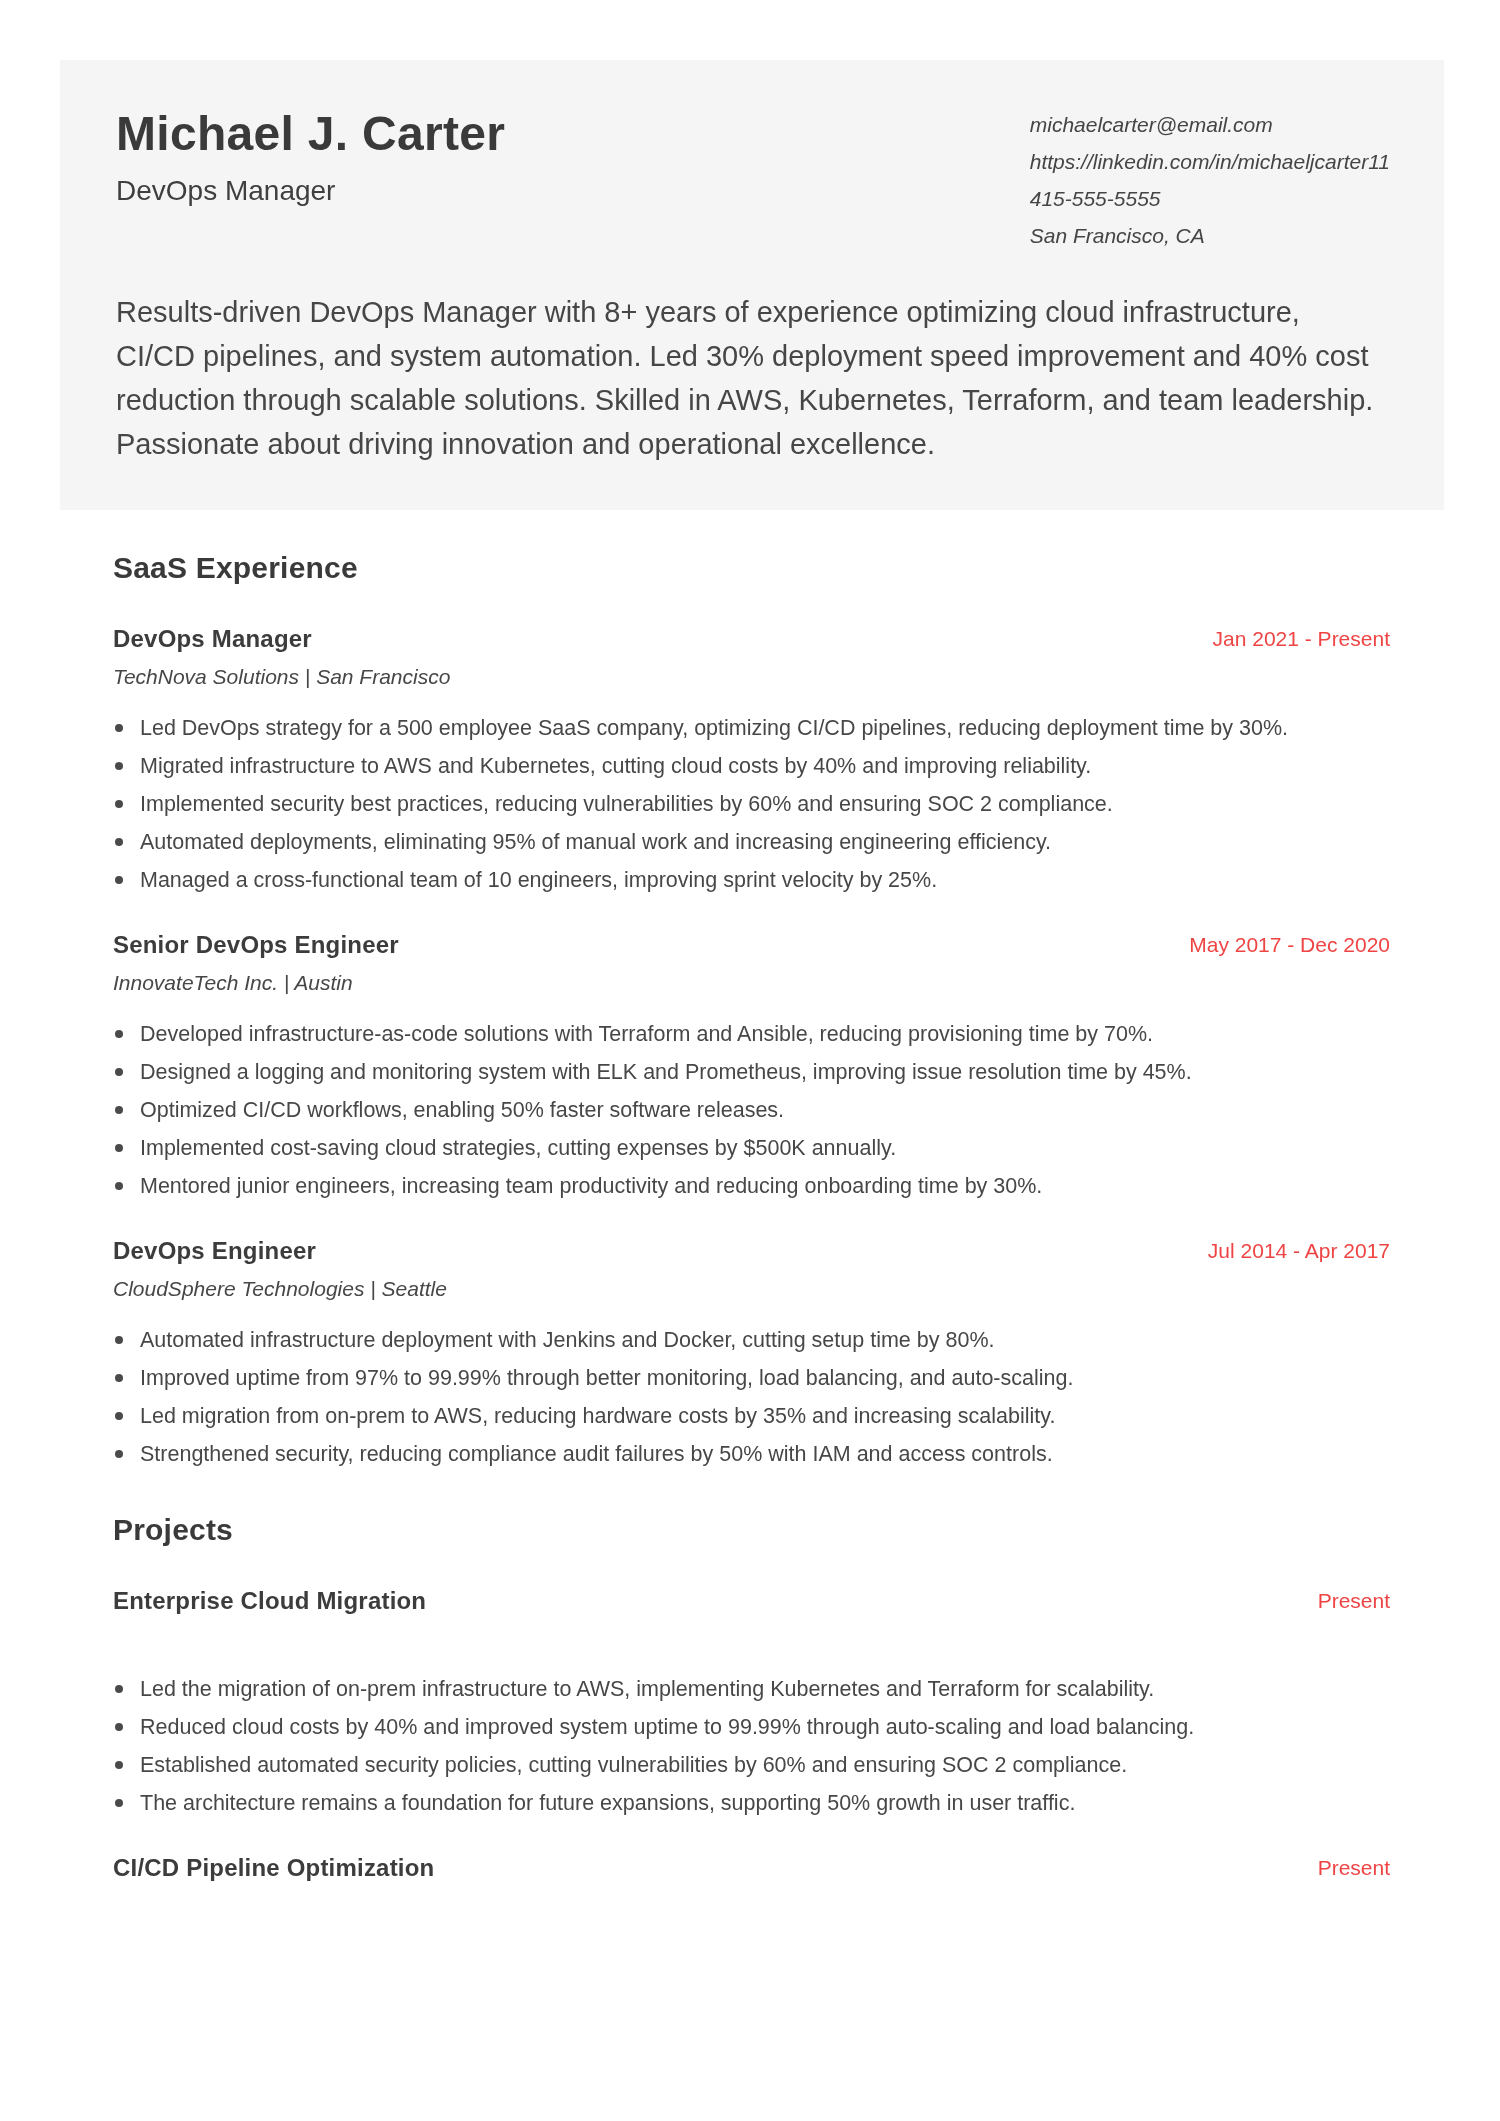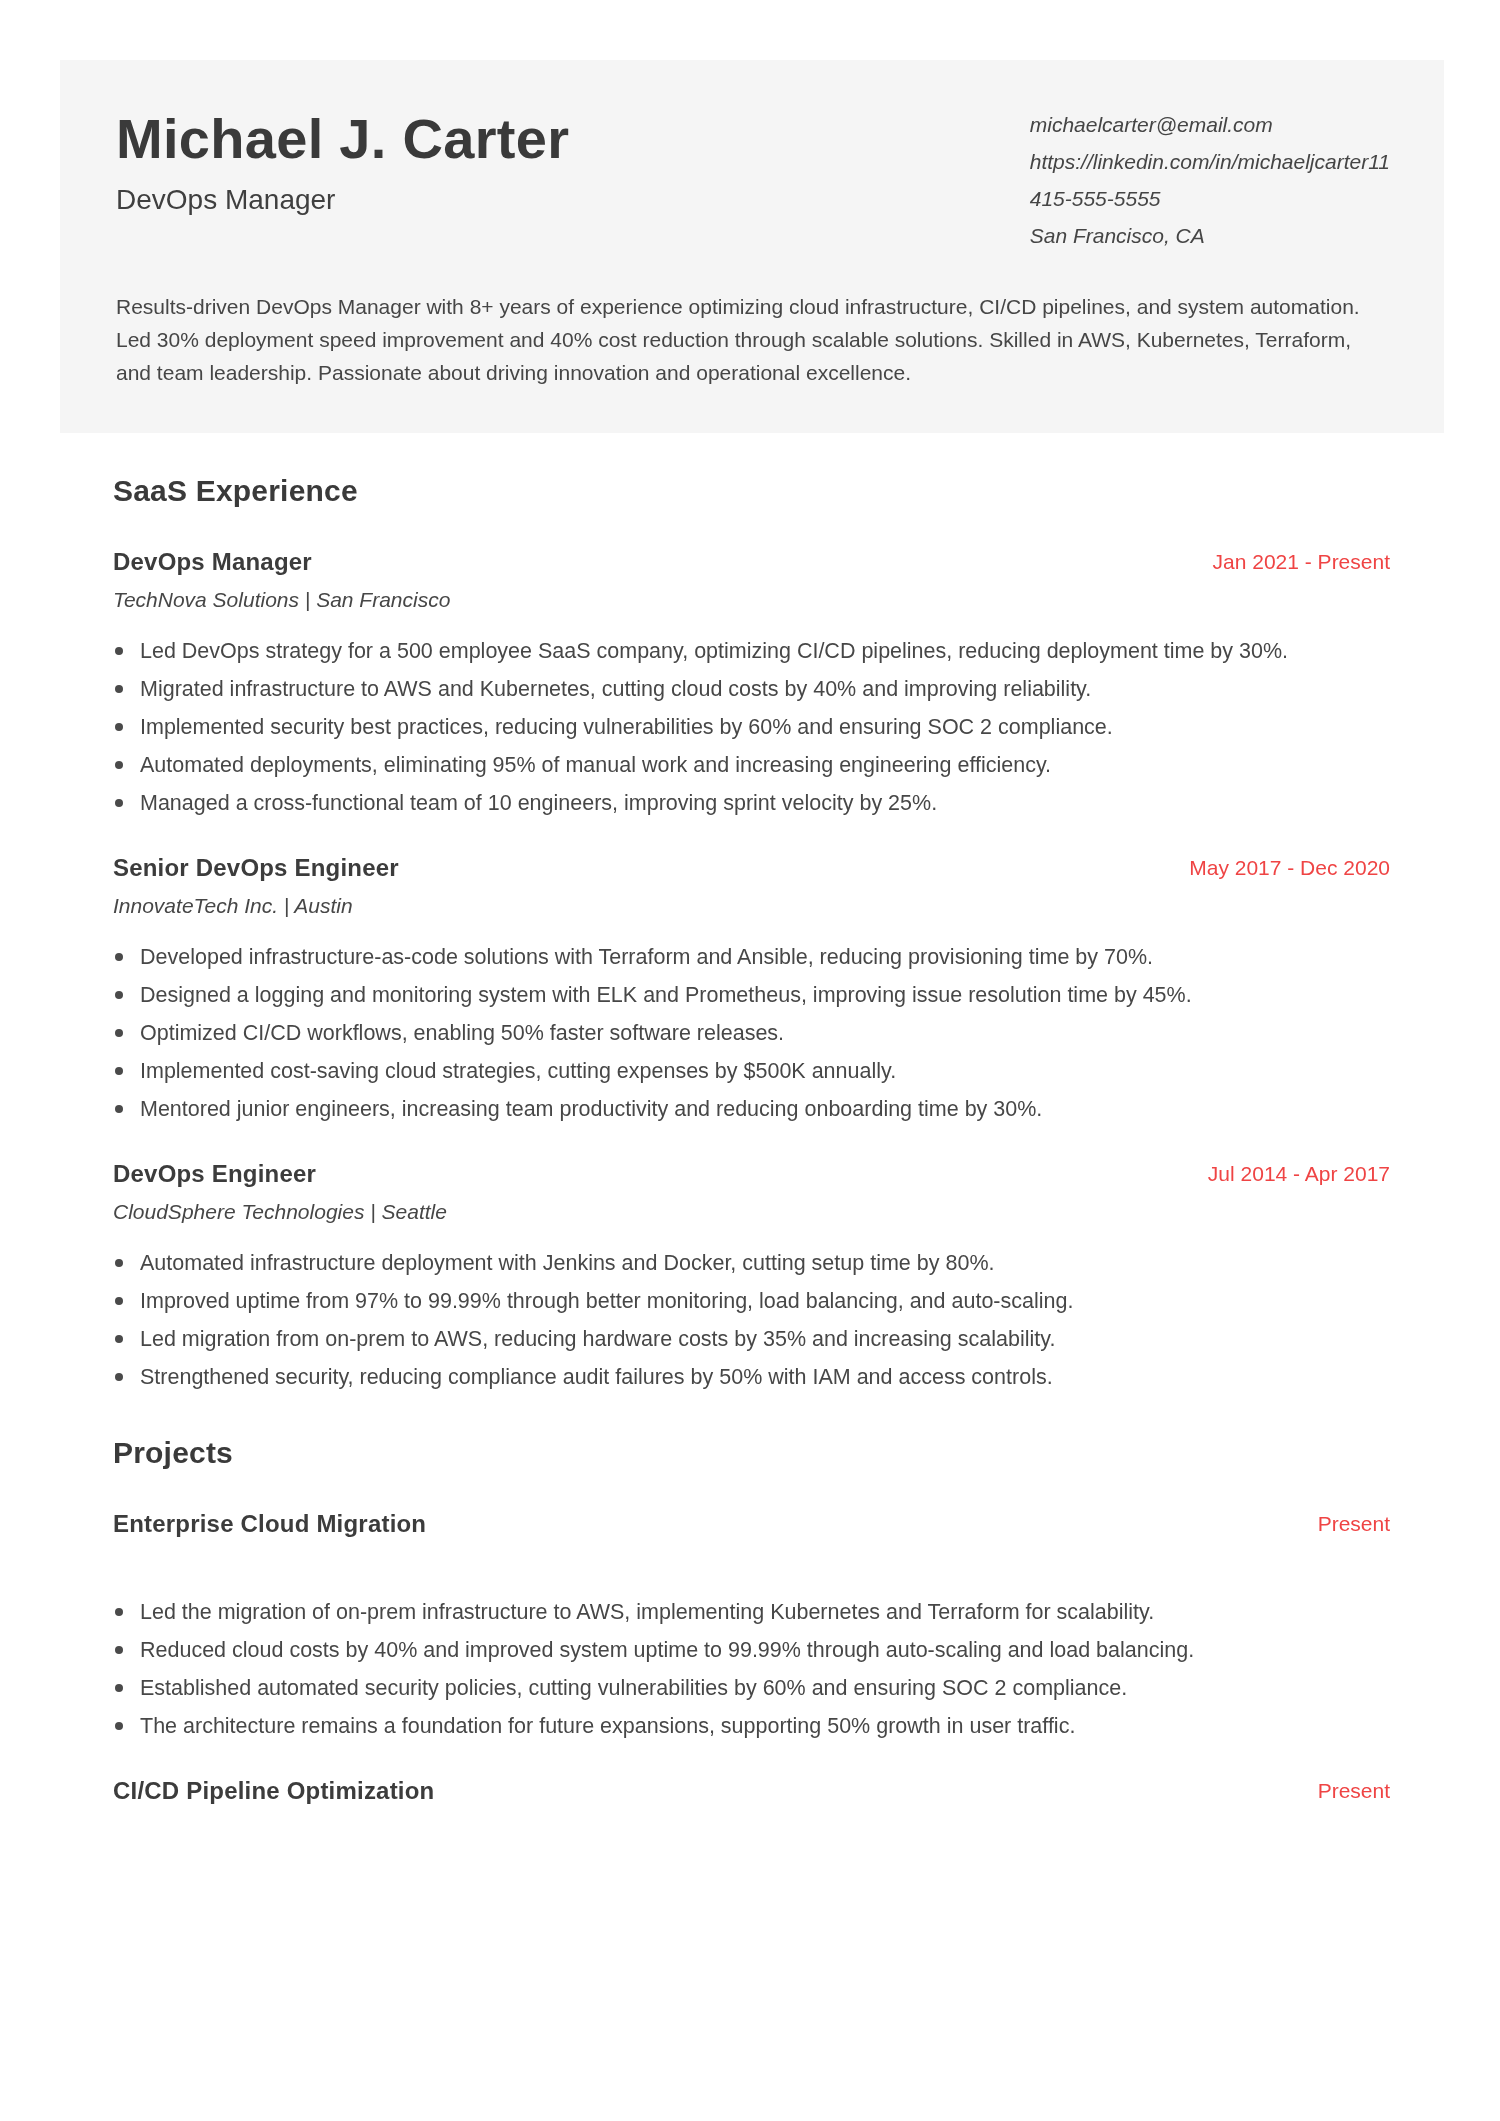--- a/index.html
+++ b/index.html
@@ -18,31 +18,31 @@
   .page{width:1500px;height:2121px;position:relative;}
 
   
   .hdr{
     margin:60px 56px 0 60px;
     background:var(--header-bg);
     padding:46px 54px 44px 56px;
   }
   .hdr-top{display:flex;justify-content:space-between;align-items:flex-start;}
   .name{
-    margin:0;font-size:56px;line-height:1.18;font-weight:700;
+    margin:0;font-size:48px;line-height:1.18;font-weight:700;
     color:var(--heading);letter-spacing:.3px;
   }
   .subtitle{margin-top:10px;font-size:28px;line-height:1.3;font-weight:400;color:#3f3f3f;}
   .contact{
     text-align:left;font-style:italic;font-size:21px;line-height:37px;
     color:#454545;
   }
   .summary{
     margin:36px 0 0 0;max-width:1260px;
-    font-size:21px;line-height:33px;color:#464646;
+    font-size:29px;line-height:44px;color:#464646;
   }
 
   
   main{padding:0 110px 0 113px;}
   .section-heading{
     margin:40px 0 0 0;font-size:30px;line-height:36px;font-weight:700;
     color:var(--heading);letter-spacing:.2px;
   }
   .entry{margin-top:38px;}
   .entry + .entry{margin-top:32px;}

